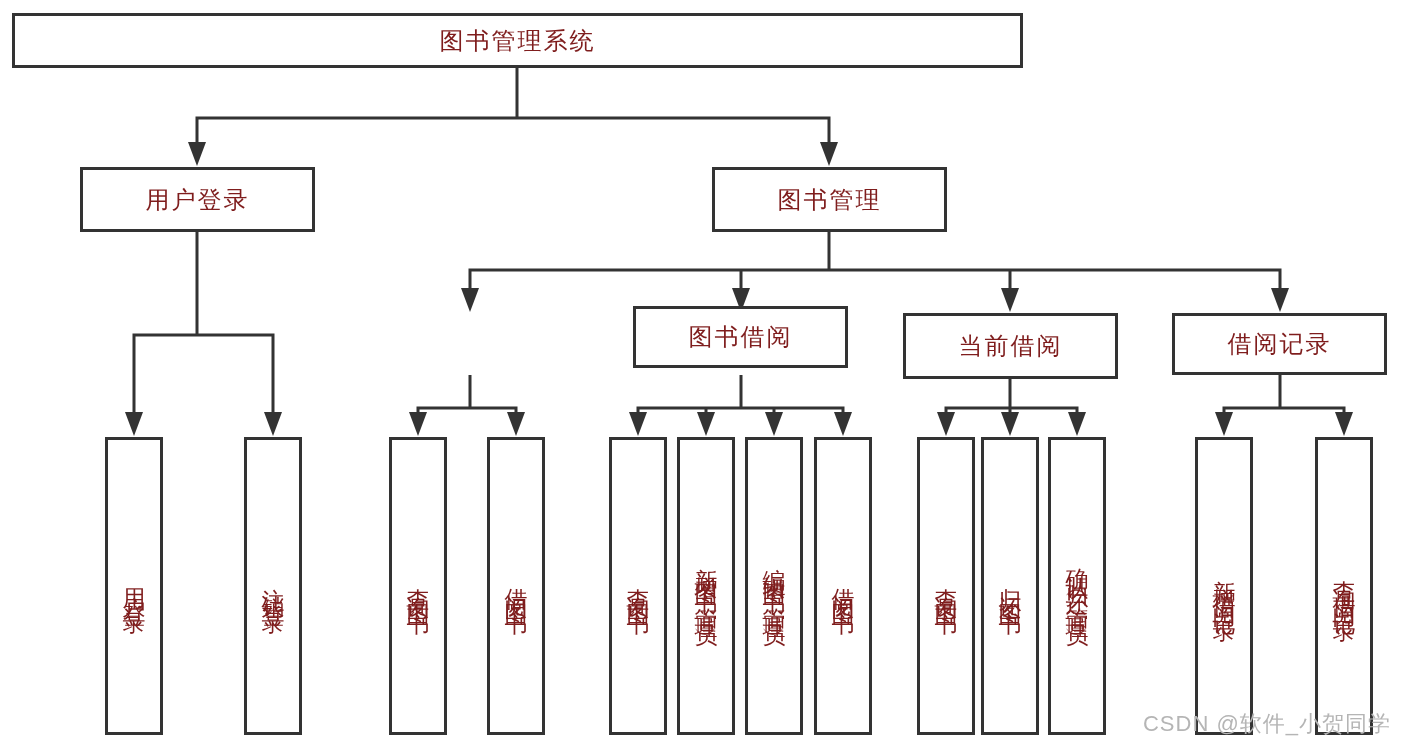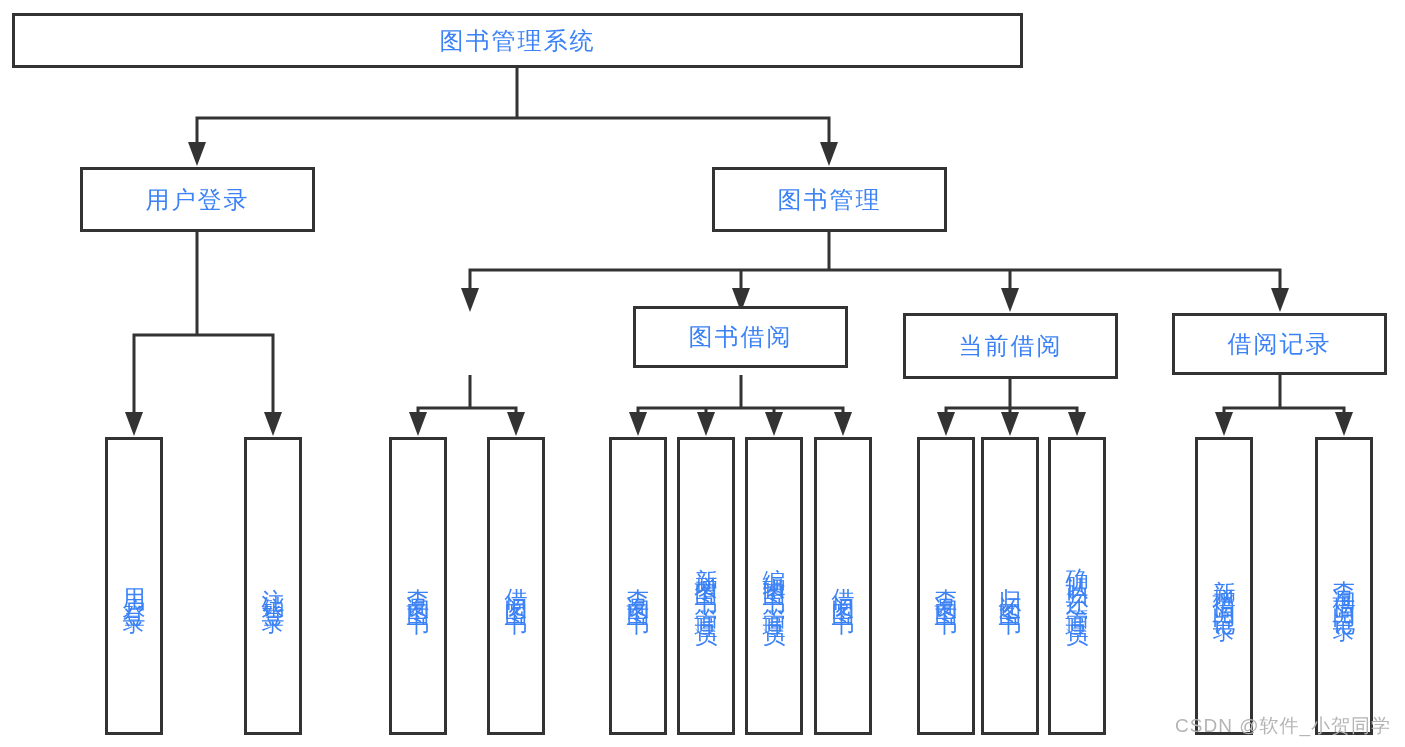--- a/index.html
+++ b/index.html
@@ -3,30 +3,30 @@
 <meta charset="utf-8">
 <style>
   * { margin:0; padding:0; box-sizing:border-box; }
   html,body { background:#ffffff; }
   body { font-family:"Liberation Sans", sans-serif; }
   .canvas { position:relative; width:1405px; height:747px; background:#ffffff; overflow:hidden; }
   .connectors { position:absolute; left:0; top:0; width:1405px; height:747px; }
   .node {
     position:absolute; border:3px solid #333333; background:#ffffff;
     display:flex; align-items:center; justify-content:center;
-    color:#3b82f6; z-index:2;font-family:Liberation Serif, serif;
+    color:#7f1d1d; z-index:2;font-family:Liberation Serif, serif;
   }
   .node.h .lbl { font-size:24px; letter-spacing:2px; white-space:nowrap; }
   .node.v .lbl {
     writing-mode:vertical-rl; text-orientation:mixed;
     font-size:23px; letter-spacing:8px; line-height:1; white-space:nowrap;
   }
   .watermark {
     position:absolute; right:14px; bottom:8px; z-index:5;
-    font-size:19px; letter-spacing:1px; color:#b5b5b5; white-space:nowrap;
+    font-size:22px; letter-spacing:1px; color:#b5b5b5; white-space:nowrap;
   }
 </style>
 </head>
 <body>
 
 <div class="canvas">
 
   <svg class="connectors" viewBox="0 0 1405 747" xmlns="http://www.w3.org/2000/svg">
     <g stroke="#333333" stroke-width="3" fill="none">
       <path d="M517 68 V118 M195.5 118 H830.5 M197 118 V146 M829 118 V146"></path>

